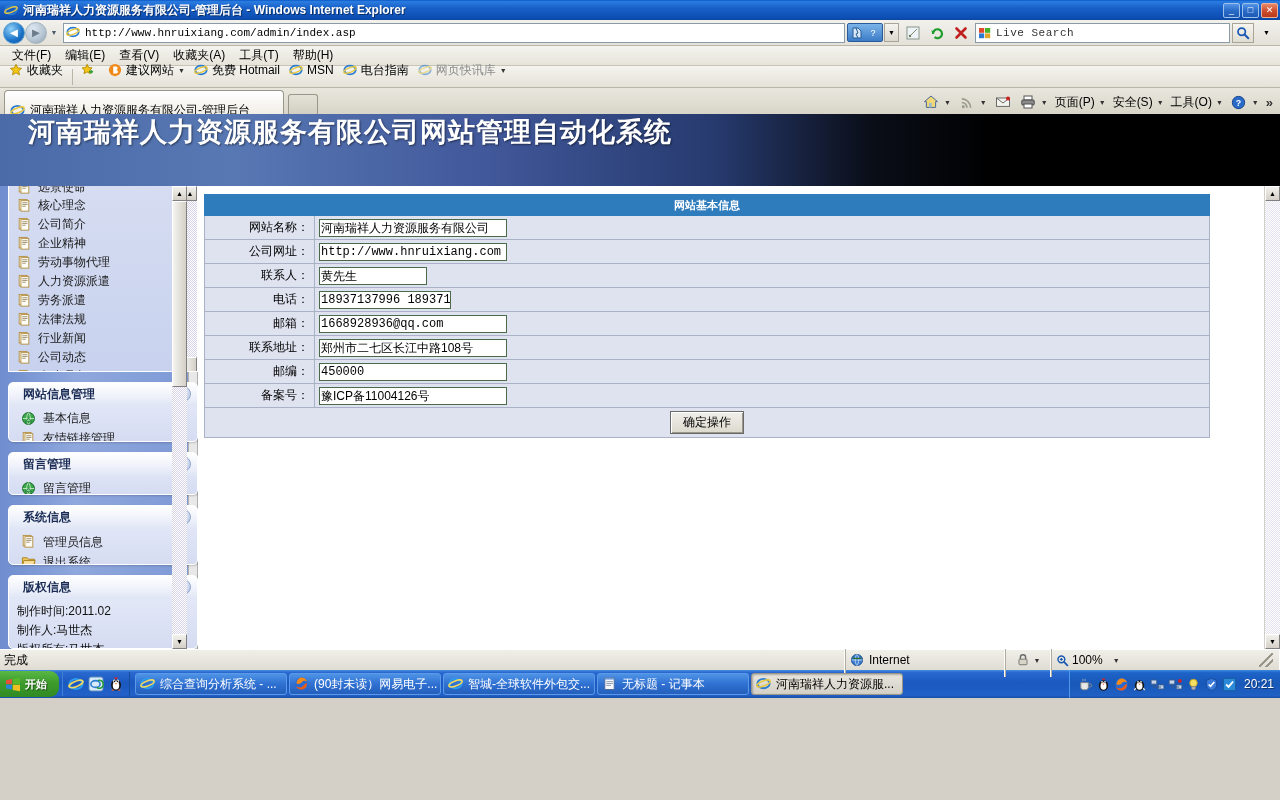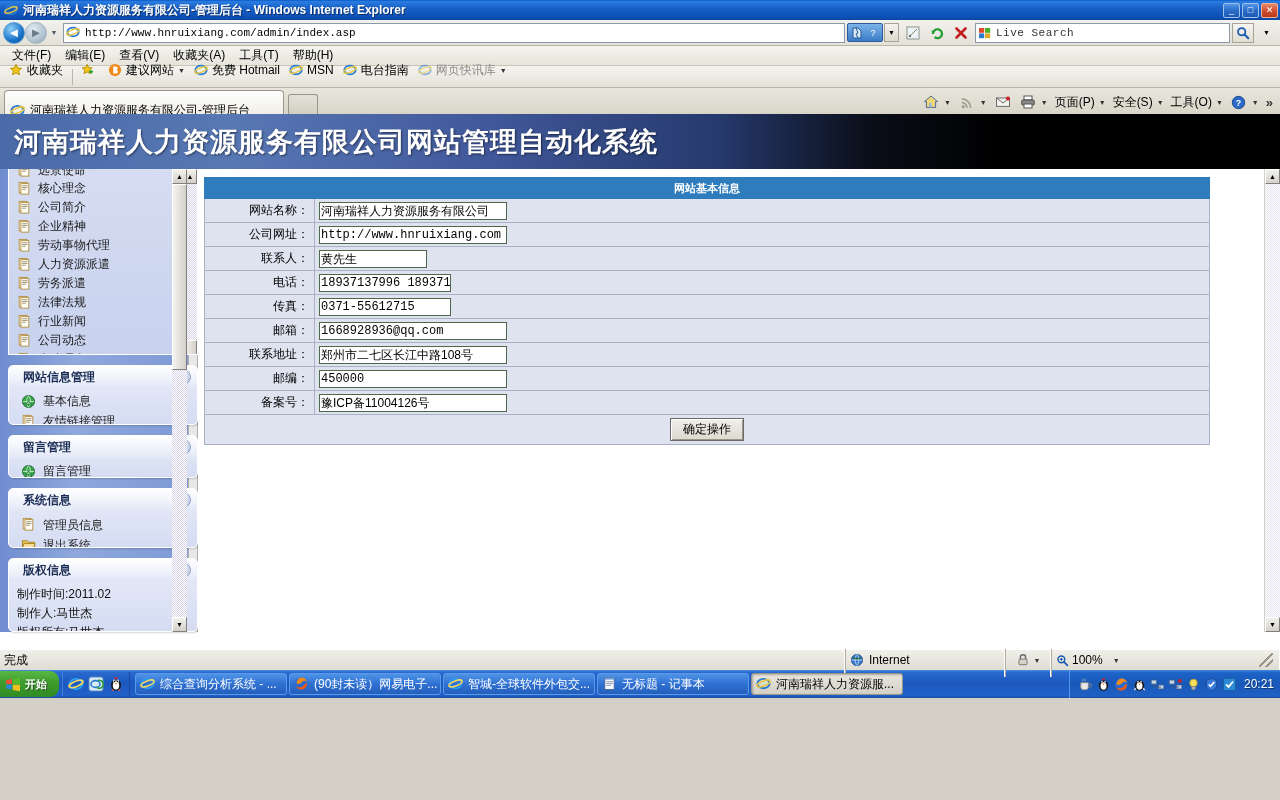--- a/index.html
+++ b/index.html
@@ -201,25 +201,25 @@
 
   
   .viewport {
     position: relative;
     width: 1280px;
     height: 535px;
     background: #fff;
     overflow: hidden;
   }
   .banner {
-    height: 55px;
+    height: 72px;
     background: linear-gradient(to right,
        #4a6aa8 0%, #5878b4 18%, #41589a 38%, #263a6e 56%, #0a0e18 68%, #000000 78%, #000000 100%);
-    display: flex; align-items: center;
-    padding-left: 14px;
+    display: flex; 
+    padding-left: 28px;
   }
   .banner-title {
     color: #fff;
     font-size: 27px;
     font-weight: bold;
     letter-spacing: 1px;
     text-shadow: 1px 1px 2px rgba(0,0,0,0.5);
   }
 
   .content {
@@ -993,26 +993,20 @@
         <tr>
           <td class="lbl">联系人：</td>
           <td class="fld">
             <span class="inp cn" style="width:108px">黄先生</span>
           </td>
         </tr>
         <tr>
           <td class="lbl">电话：</td>
           <td class="fld">
             <span class="inp" style="width:132px">18937137996 189371379</span>
-          </td>
-        </tr>
-        <tr>
-          <td class="lbl">传真：</td>
-          <td class="fld">
-            <span class="inp" style="width:132px">0371-55612715</span>
           </td>
         </tr>
         <tr>
           <td class="lbl">邮箱：</td>
           <td class="fld">
             <span class="inp" style="width:188px">1668928936@qq.com</span>
           </td>
         </tr>
         <tr>
           <td class="lbl">联系地址：</td>

